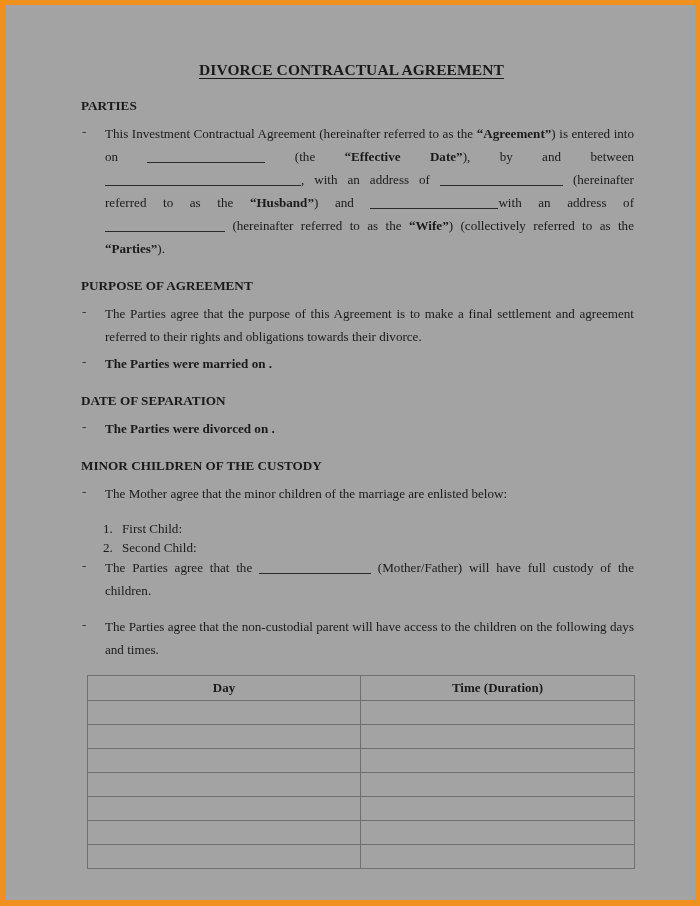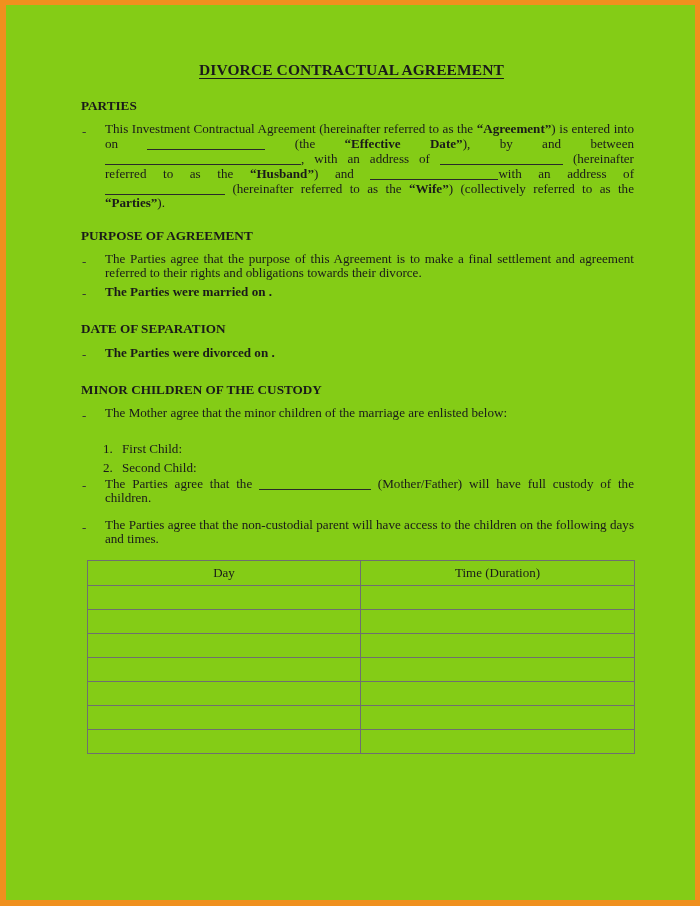--- a/index.html
+++ b/index.html
@@ -28,21 +28,21 @@
   }
 
   #sheet {
     position: absolute;
     left: 0;
     top: 0;
     right: 0;
     bottom: 0;
     padding: 56px 61px 0 75px;
     box-sizing: border-box;
-    background: #84cc16;
+    background: #a3a3a3;
   }
 
   .doc-title {
     text-align: center;
     font-weight: bold;
     font-size: 15.5px;
     letter-spacing: 0.1px;
     text-decoration: underline;
     text-underline-offset: 3px;
     margin: 0 0 17px 0;
@@ -69,21 +69,21 @@
     flex: 0 0 auto;
     width: 23px;
     font-size: 13px;
     line-height: 19px;
     color: #333;
     padding-left: 1px;
   }
   .bullet .btext {
     flex: 1 1 auto;
     font-size: 13.1px;
-    line-height: 14px;
+    line-height: 23px;
     text-align: justify;
     text-justify: inter-word;
   }
   .bullet .btext.nojustify { text-align: left; font-weight: bold; }
 
   b, .bold { font-weight: bold; }
 
   
   .blank {
     display: inline-block;
@@ -124,21 +124,21 @@
   
   .schedule-wrap { margin: 14px 0 0 6px; }
   table.schedule {
     border-collapse: collapse;
     width: 547px;
     table-layout: fixed;
   }
   table.schedule td, table.schedule th {
     border: 1.1px solid #6f6f6f;
     height: 20px;
-    font-weight: normal;
+    font-weight: bold;
     font-size: 13px;
     text-align: center;
     padding: 1px 0 2px 0;
   }
   table.schedule th { height: 21px; }
   table.schedule col.c-day  { width: 273px; }
   table.schedule col.c-time { width: 274px; }
   .spacer-sm { height: 9px; }
 </style>
 </head>

